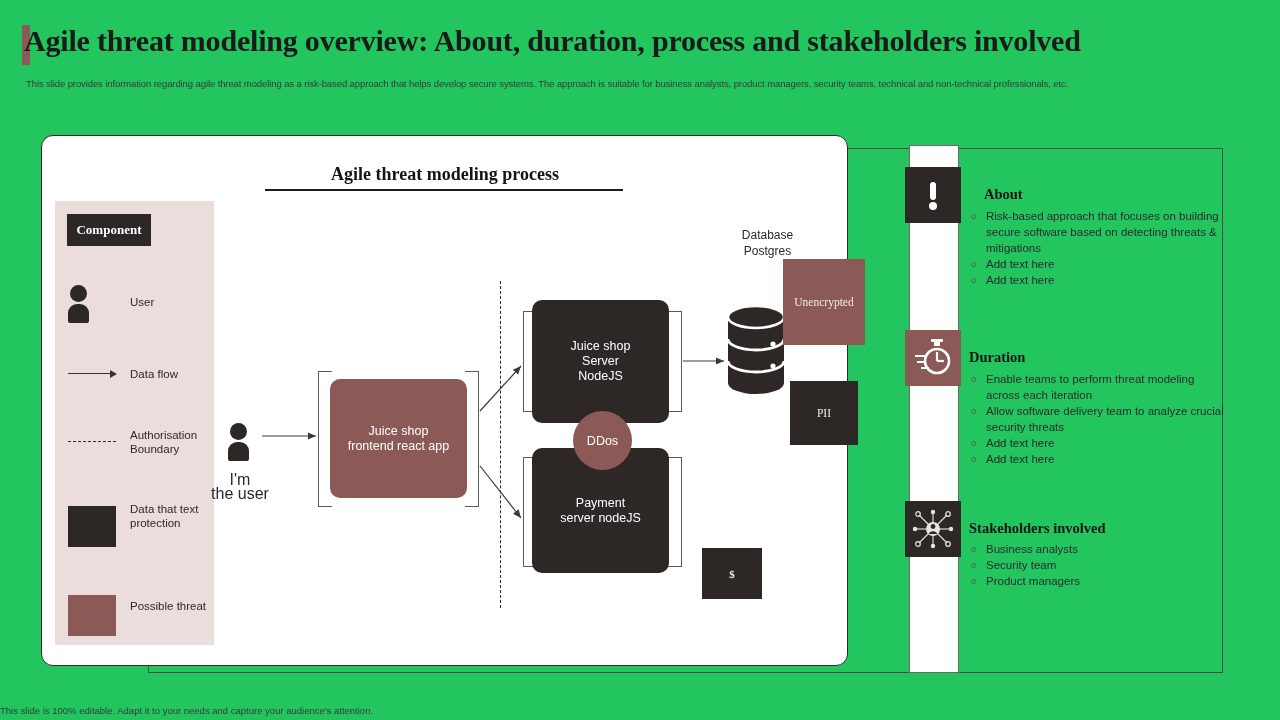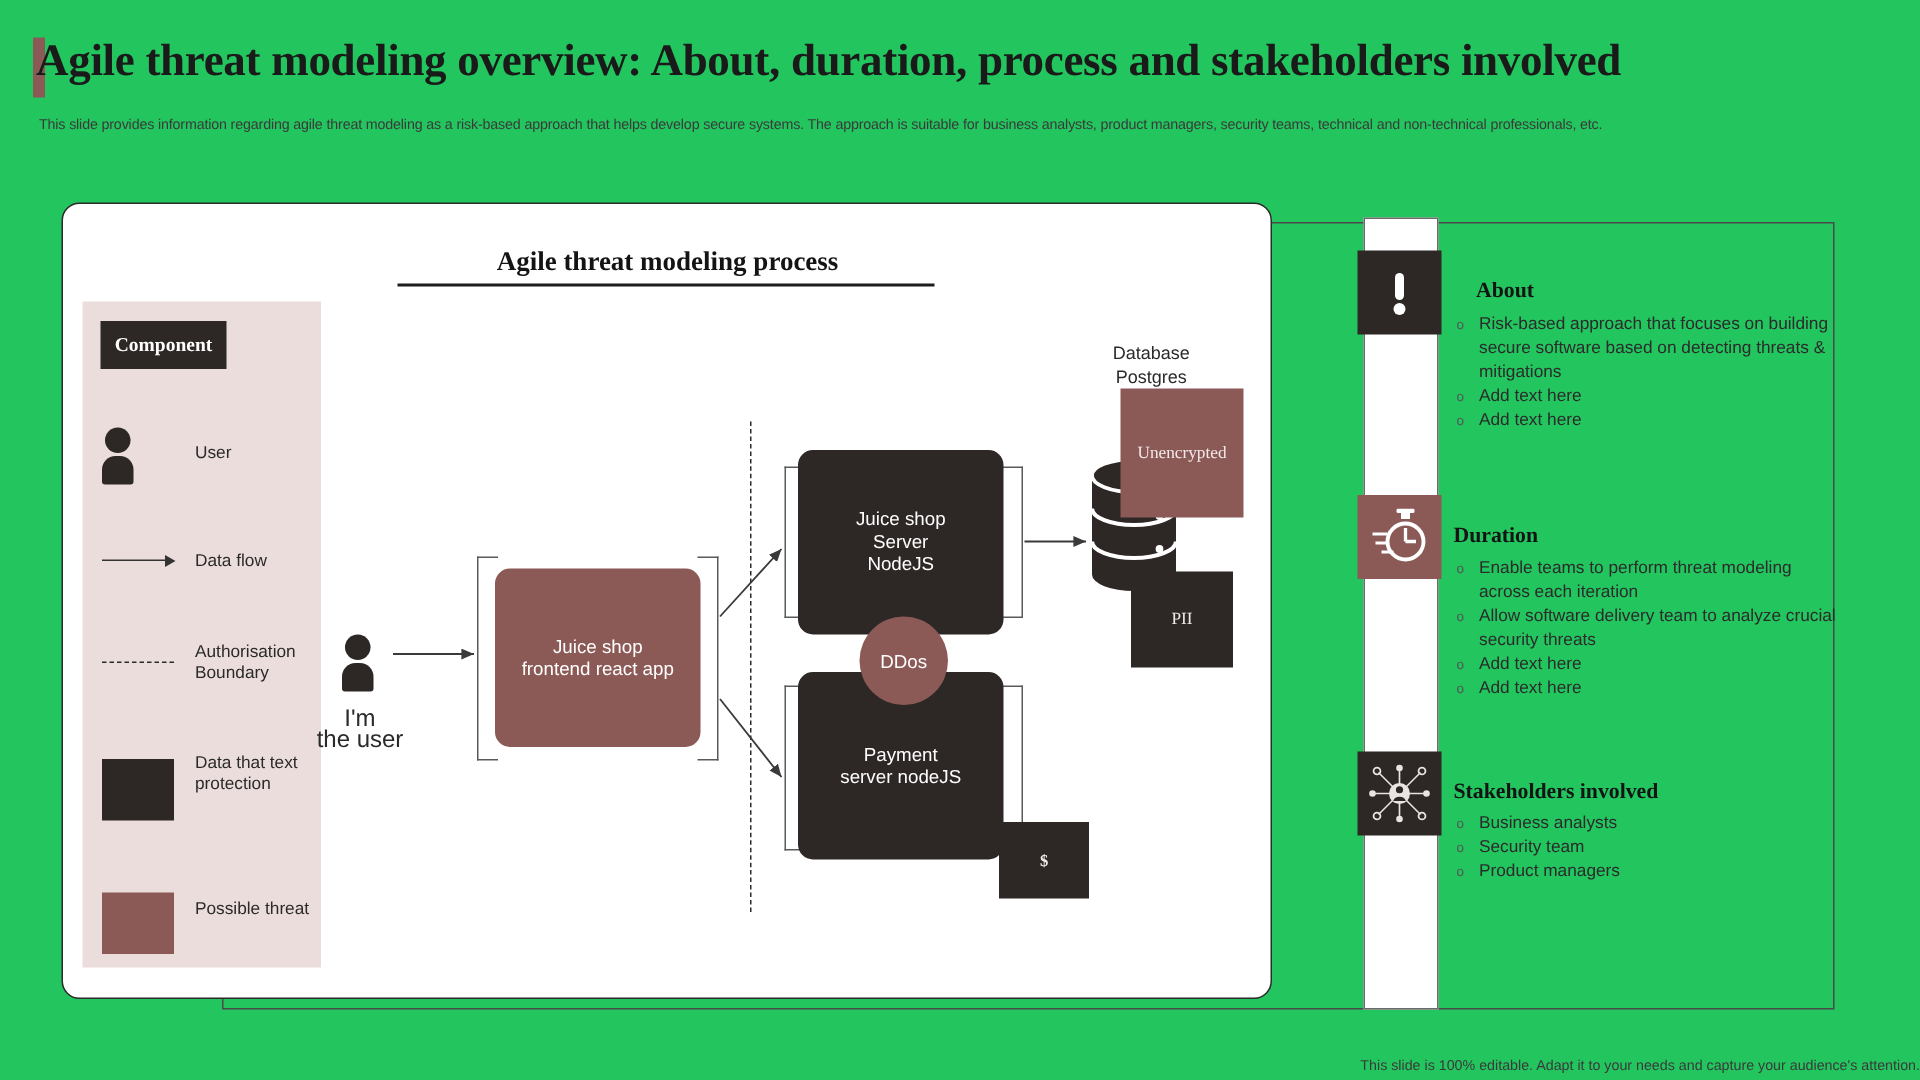--- a/index.html
+++ b/index.html
@@ -152,20 +152,21 @@
 
   .db-label {
     position: absolute;
     text-align: center; font-size: 12px; color: #2a2a2a; line-height: 16px;
   }
   .flat-box {
     position: absolute;
     display: flex; align-items: center; justify-content: center;
     font-family: "Liberation Serif", serif;
     color: #f2eaea;
+    margin-left: 36px;
   }
   .flat-box.threat { background: #8C5A56; }
   .flat-box.dark { background: #2D2725; }
 
   .auth-boundary {
     position: absolute;
     border-left: 1.4px dashed #2b2b2b;
   }
 
   .user-caption {
@@ -194,21 +195,21 @@
     font-size: 11.5px; line-height: 16px; color: #2b2b2b;
   }
   .info-list li::before {
     content: "o";
     position: absolute; left: 2px; top: 0;
     font-size: 9px; color: #555;
   }
 
   .footer-note {
     position: absolute; left: 0; top: 705px;
-    width: 1280px; text-align: right;
+    width: 1280px; text-align: left;
     font-size: 9.5px; color: #3a3a3a;
   }
 </style>
 </head>
 <body>
 
 <div id="slide">
 
   <div class="title-rule"></div>
   <div class="slide-title">Agile threat modeling overview: About, duration, process and stakeholders involved</div>

